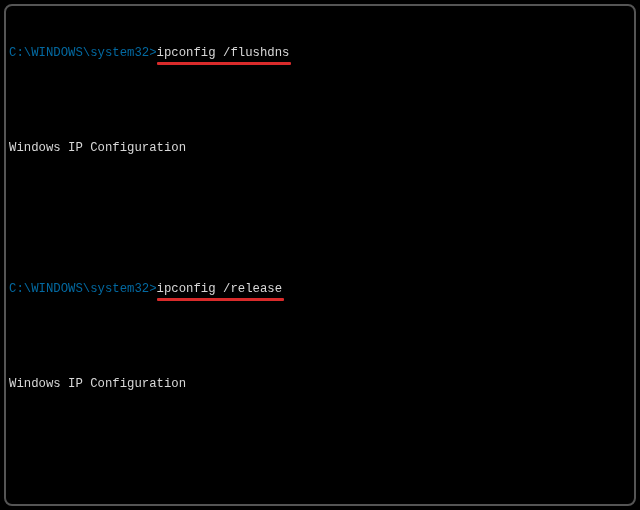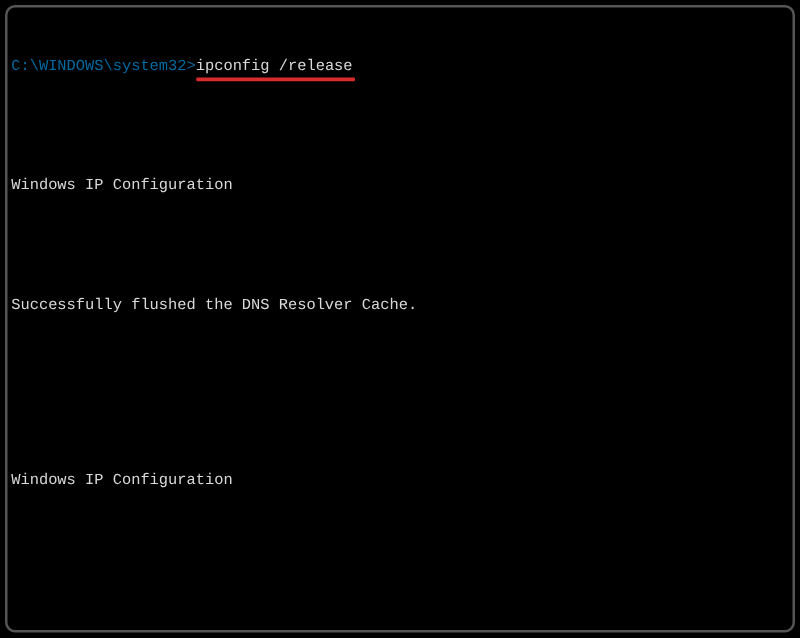--- a/index.html
+++ b/index.html
@@ -44,26 +44,26 @@
       border-radius: 1px;
     }
     .block { margin: 0; }
     .blank { height: 1em; }
   </style>
 </head>
 <body>
 
 <div class="frame">
   <div class="terminal">
-    <div class="prompt-line"><span class="prompt">C:\WINDOWS\system32&gt;</span><span class="cmd underline">ipconfig /release</span></div>
+    <div class="prompt-line"><span class="prompt">C:\WINDOWS\system32&gt;</span><span class="cmd underline">ipconfig /flushdns</span></div>
     <div class="blank"></div>
     <div class="block">Windows IP Configuration</div>
     <div class="blank"></div>
-    <div class="block">Successfully flushed the DNS Resolver Cache.</div>
     <div class="blank"></div>
+    <div class="prompt-line"><span class="prompt">C:\WINDOWS\system32&gt;</span><span class="cmd underline">ipconfig /release</span></div>
     <div class="blank"></div>
     <div class="block">Windows IP Configuration</div>
     <div class="blank"></div>
     
     
     
     
     
     
     

